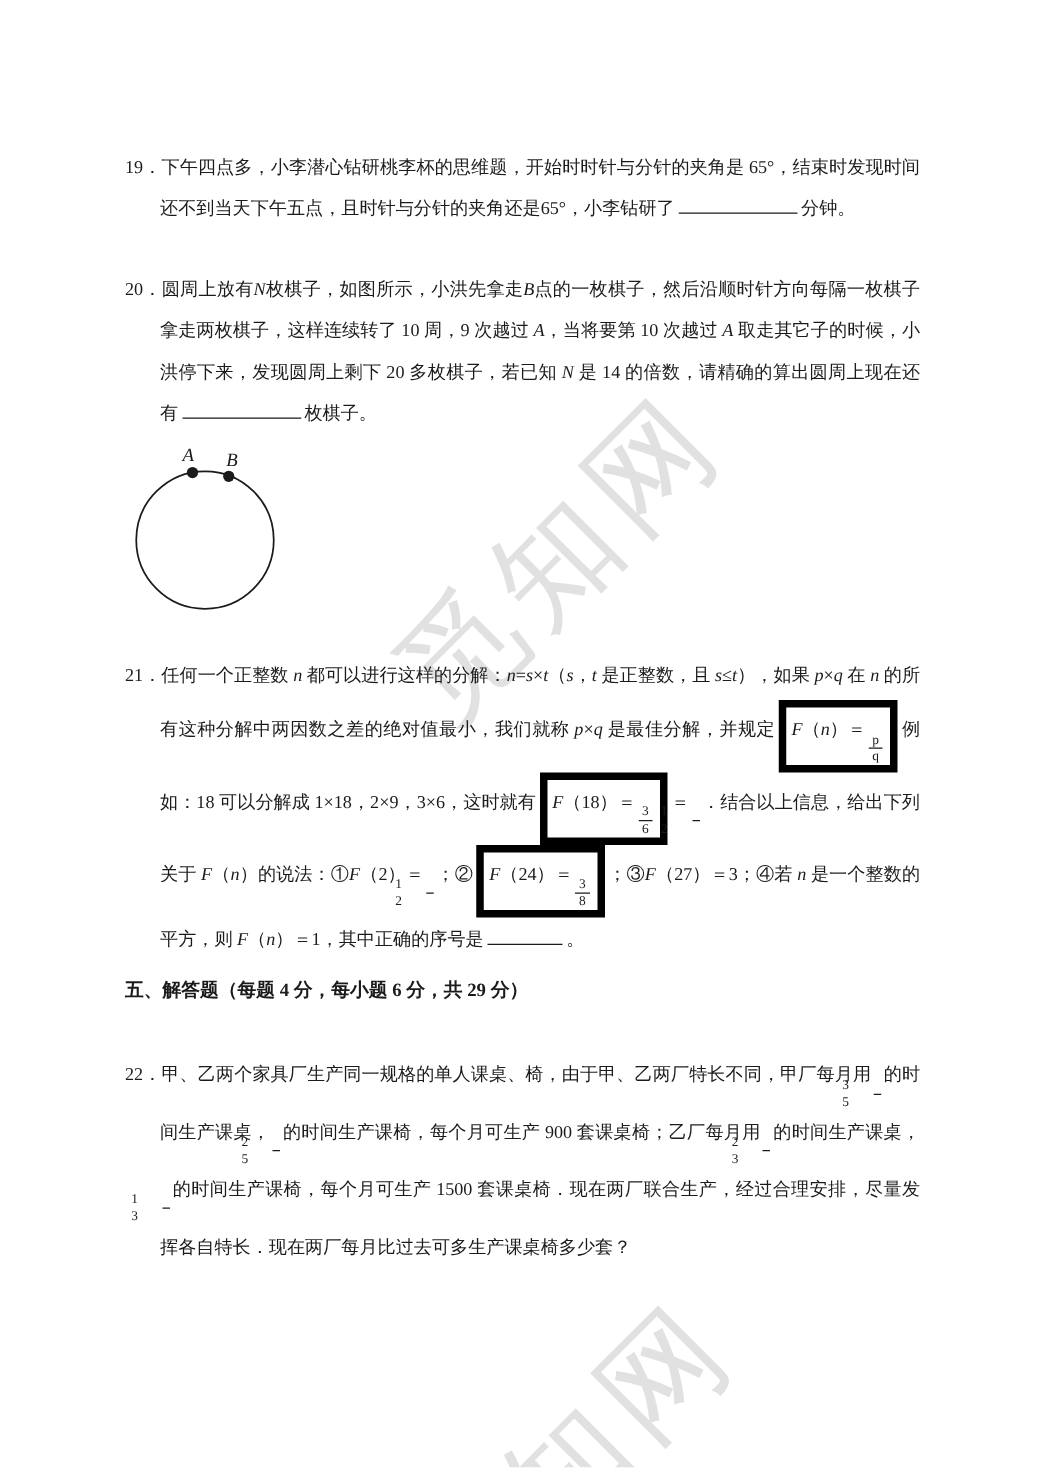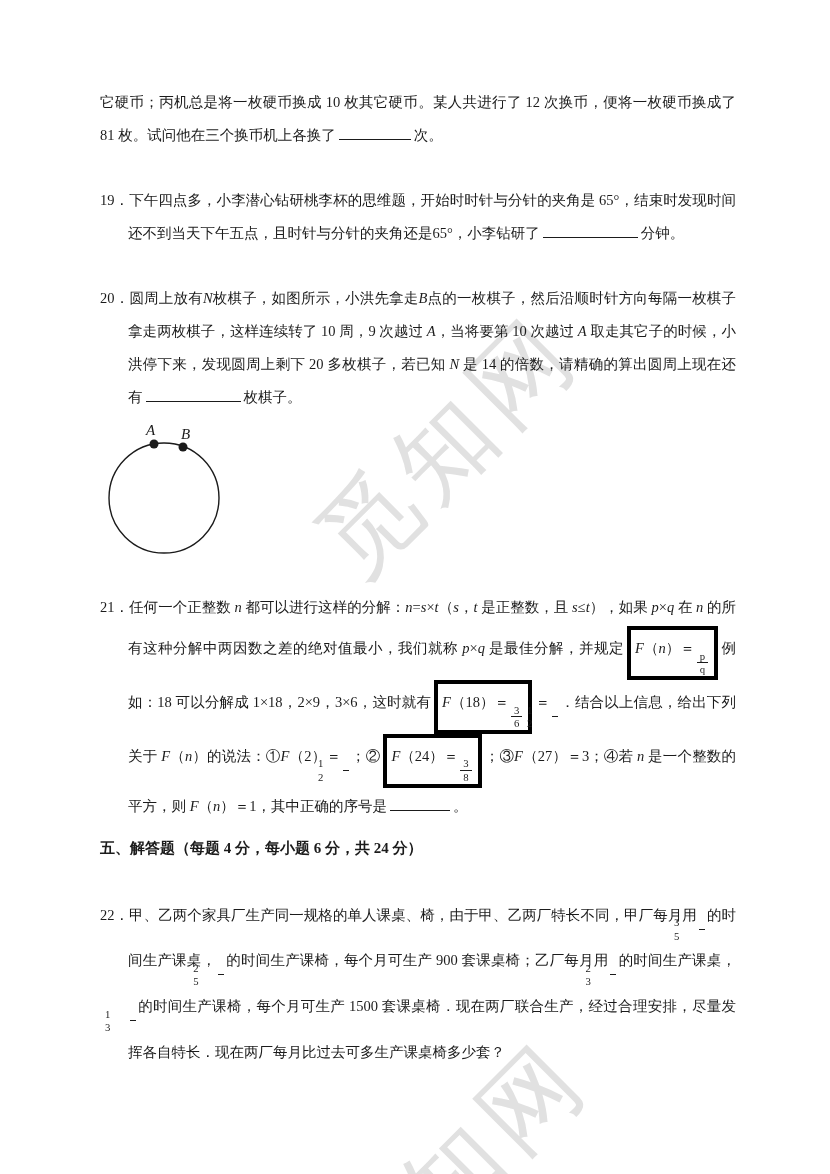--- a/index.html
+++ b/index.html
@@ -48,21 +48,21 @@
     vertical-align:-0.6em;
     font-size:0.74em;
     line-height:1.18;
     margin:0 2px;
     font-style:normal;
   }
   .frac .num{border-bottom:1px solid #1b1b1b;padding:0 3px;}
   .frac .den{padding:0 3px;}
   .eqbox{
     display:inline-block;
-    border:4px solid #000000;
+    border:6px solid #000000;
     padding:0 4px;
     margin:0 3px;
     text-indent:0;
   }
   .diagram-wrap{
     margin:6px 0 12px 2px;
   }
   .diagram-wrap svg{display:block;}
   .wm{
     position:absolute;
@@ -83,21 +83,20 @@
 </head>
 <body>
 
 <div class="page">
 
   <div class="wm wm-mid">觅知网</div>
   <div class="wm wm-bottom">觅知网</div>
 
   <div class="content">
 
-    <p class="para">它硬币；丙机总是将一枚硬币换成 10 枚其它硬币。某人共进行了 12 次换币，便将一枚硬币换成了 81 枚。试问他在三个换币机上各换了<span class="blank" style="width: 72px;"></span>次。</p>
 
     <p class="para hang">19．下午四点多，小李潜心钻研桃李杯的思维题，开始时时针与分针的夹角是 65°，结束时发现时间还不到当天下午五点，且时针与分针的夹角还是65°，小李钻研了<span class="blank" style="width: 95px;"></span>分钟。</p>
 
     <p class="para hang">20．圆周上放有<i>N</i>枚棋子，如图所示，小洪先拿走<i>B</i>点的一枚棋子，然后沿顺时针方向每隔一枚棋子拿走两枚棋子，这样连续转了 10 周，9 次越过 <i>A</i>，当将要第 10 次越过 <i>A</i> 取走其它子的时候，小洪停下来，发现圆周上剩下 20 多枚棋子，若已知 <i>N</i> 是 14 的倍数，请精确的算出圆周上现在还有<span class="blank" style="width: 95px;"></span>枚棋子。</p>
 
     <div class="diagram-wrap">
       <svg width="220" height="136" viewBox="0 0 220 136">
         <circle cx="62" cy="77" r="55" fill="none" stroke="#1b1b1b" stroke-width="1.4"></circle>
         <circle cx="52" cy="23" r="4.5" fill="#1b1b1b"></circle>
         <circle cx="81" cy="26" r="4.5" fill="#1b1b1b"></circle>
@@ -116,21 +115,21 @@
           <span class="num">1</span>
           <span class="den">2</span>
         </span>．结合以上信息，给出下列关于 <i>F</i>（<i>n</i>）的说法：①<i>F</i>（2）＝<span class="frac">
           <span class="num">1</span>
           <span class="den">2</span>
         </span>；②<span class="eqbox"><i>F</i>（24）＝<span class="frac">
             <span class="num">3</span>
             <span class="den">8</span>
           </span></span>；③<i>F</i>（27）＝3；④若 <i>n</i> 是一个整数的平方，则 <i>F</i>（<i>n</i>）＝1，其中正确的序号是<span class="blank" style="width: 60px;"></span>。</p>
 
-    <p class="section-header">五、解答题（每题 4 分，每小题 6 分，共 24 分）</p>
+    <p class="section-header">五、解答题（每题 4 分，每小题 6 分，共 29 分）</p>
 
     <p class="para hang tall">22．甲、乙两个家具厂生产同一规格的单人课桌、椅，由于甲、乙两厂特长不同，甲厂每月用<span class="frac">
           <span class="num">3</span>
           <span class="den">5</span>
         </span>的时间生产课桌，<span class="frac">
           <span class="num">2</span>
           <span class="den">5</span>
         </span>的时间生产课椅，每个月可生产 900 套课桌椅；乙厂每月用<span class="frac">
           <span class="num">2</span>
           <span class="den">3</span>

